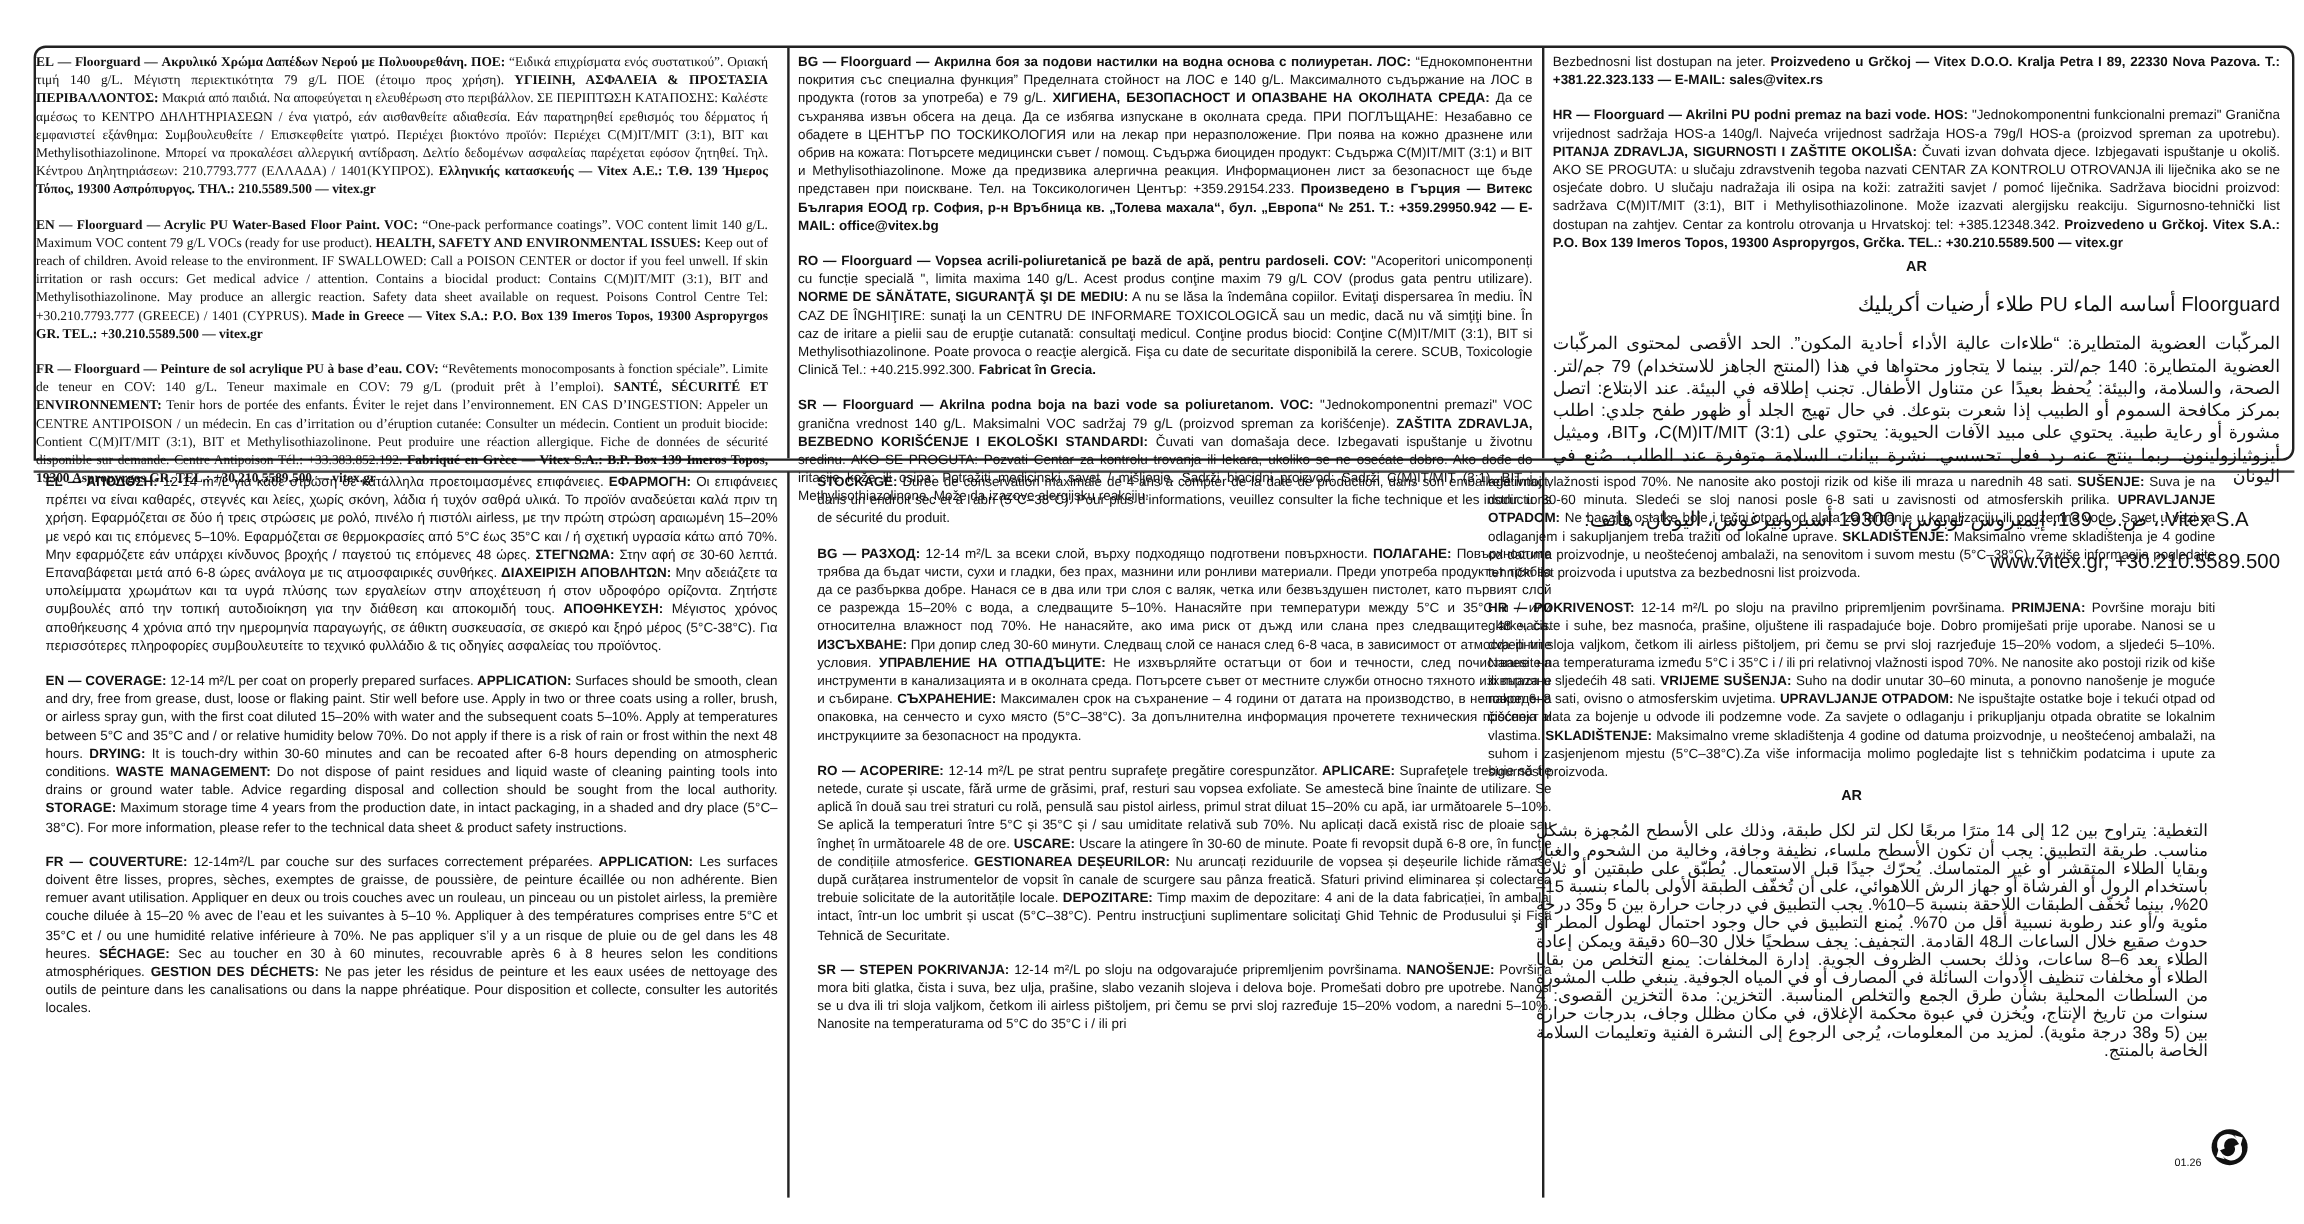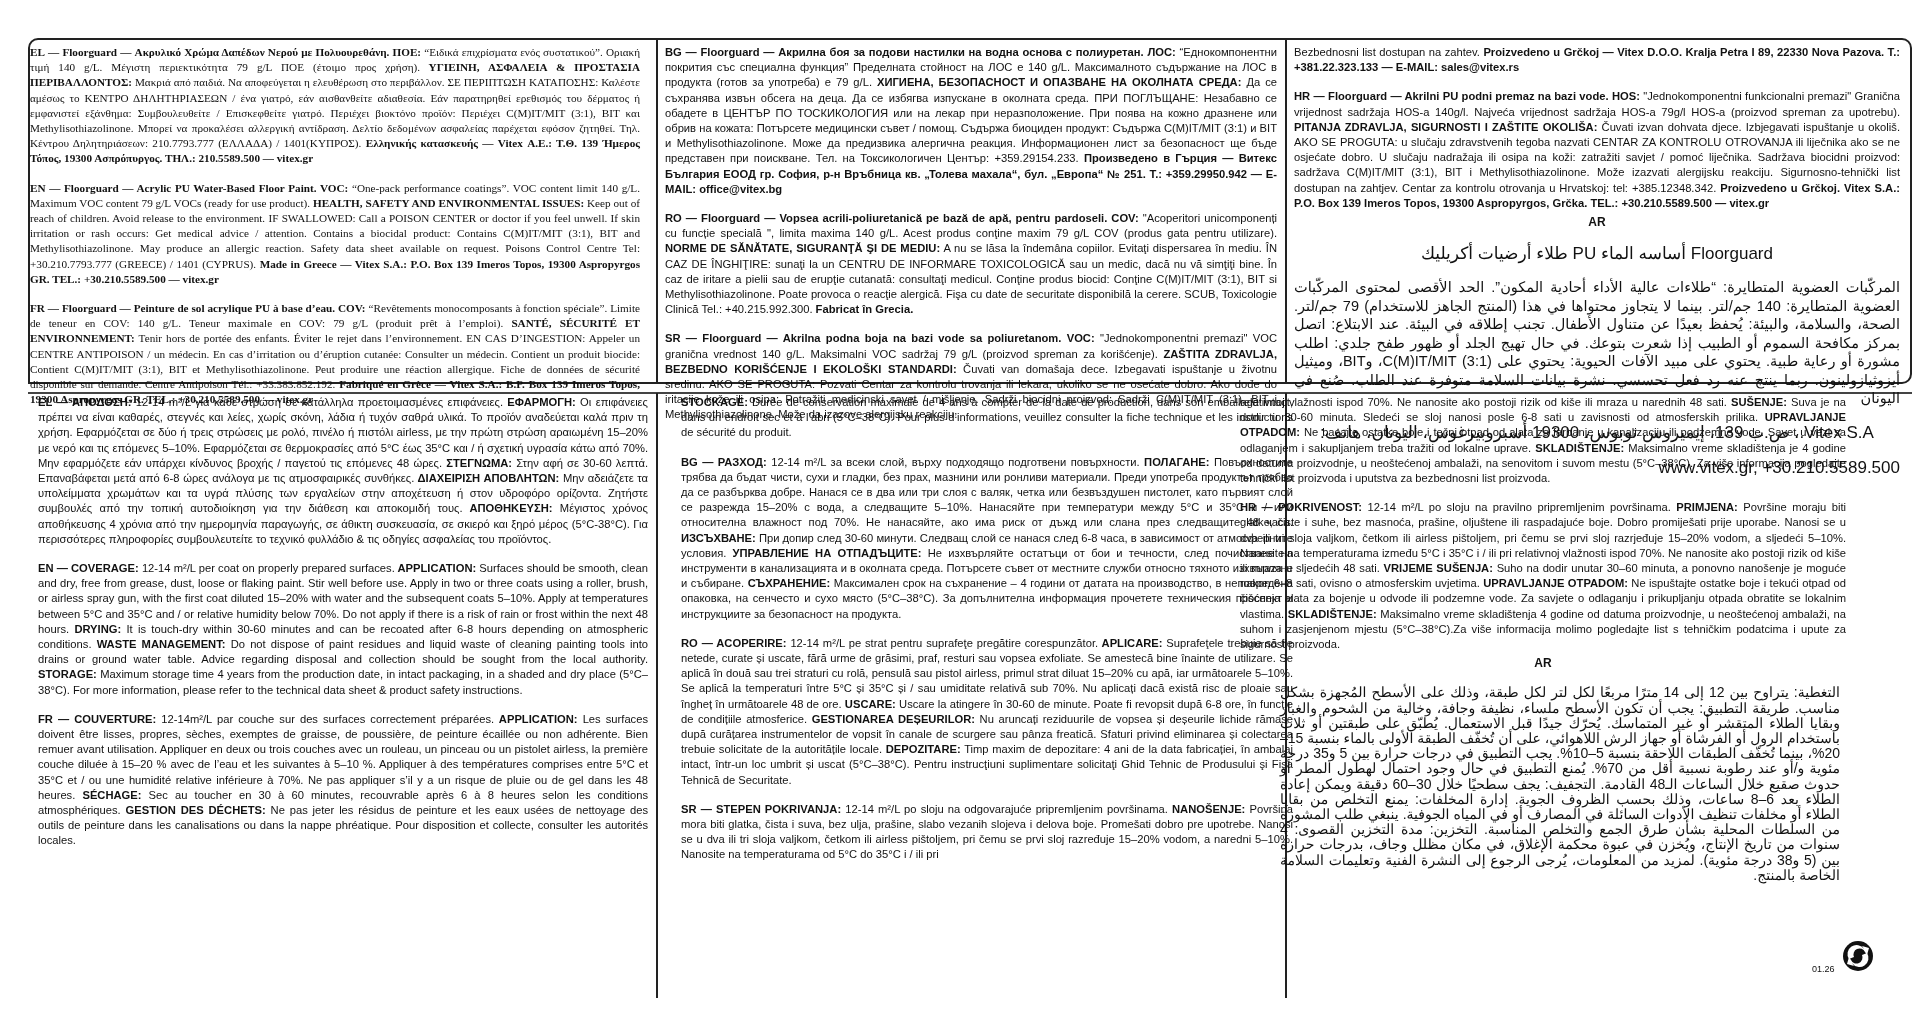--- a/index.html
+++ b/index.html
@@ -12,21 +12,21 @@
   .col b { font-weight:bold; }
   #tc1 { left:30px; top:45px; width:610px;font-family:Liberation Serif, serif; }
   #tc2 { left:665px; top:45px; width:612px; }
   #tc3 { left:1294px; top:45px; width:606px; }
   #bc1 { left:38px; top:395px; width:610px; }
   #bc2 { left:681px; top:395px; width:612px; }
   #bc3 { left:1240px; top:395px; width:606px; }
   .vline { position:absolute; width:1.5px; background:#222; }
   .hline { position:absolute; height:2px; background:#222; }
   .ar-head { text-align:center; font-weight:bold; font-size:12px; margin:0; }
-  .ar-title { direction:rtl; text-align:center; font-size:17px; line-height:20px; margin:0; }
+  .ar-title { direction:rtl; text-align:right; font-size:17px; line-height:20px; margin:0; }
   .ar-text { direction:rtl; text-align:justify; font-size:14.5px; line-height:18.5px; margin:0; }
   .ar-addr { direction:rtl; text-align:center; font-size:17px; line-height:21px; margin:0; }
   .ar-web { text-align:right; font-size:17px; line-height:21px; margin:0; }
   .ar-small { direction:rtl; text-align:justify; font-size:14px; line-height:15.2px; margin:0; }
   #version { position:absolute; left:1812px; top:964px; font-size:9px; }
   #recycle { position:absolute; left:1842px; top:940px; width:32px; height:32px; }
 </style>
 </head>
 <body>
 
@@ -56,21 +56,21 @@
   <p>
     <b>RO</b> <b>— Floorguard — Vopsea acrili-poliuretanică pe bază de apă, pentru pardoseli. COV:</b><span> "Acoperitori unicomponenți cu funcție specială ", limita maxima 140 g/L. Acest produs conţine maxim 79 g/L COV (produs gata pentru utilizare).</span><b> NORME DE SĂNĂTATE, SIGURANŢĂ ŞI DE MEDIU:</b><span> A nu se lăsa la îndemâna copiilor. Evitaţi dispersarea în mediu. ÎN CAZ DE ÎNGHIŢIRE: sunaţi la un CENTRU DE INFORMARE TOXICOLOGICĂ sau un medic, dacă nu vă simţiţi bine. În caz de iritare a pielii sau de erupţie cutanată: consultaţi medicul. Conţine produs biocid: Conţine C(M)IT/MIT (3:1), BIT si Methylisothiazolinone. Poate provoca o reacţie alergică. Fişa cu date de securitate disponibilă la cerere. SCUB, Toxicologie Clinică Tel.: +40.215.992.300.</span><b> Fabricat în Grecia.</b>
   </p>
   <p>
     <b>SR</b> <b>— Floorguard — Akrilna podna boja na bazi vode sa poliuretanom. VOC:</b><span> "Jednokomponentni premazi" VOC granična vrednost 140 g/L. Maksimalni VOC sadržaj 79 g/L (proizvod spreman za korišćenje).</span><b> ZAŠTITA ZDRAVLJA, BEZBEDNO KORIŠĆENJE I EKOLOŠKI STANDARDI:</b><span> Čuvati van domašaja dece. Izbegavati ispuštanje u životnu sredinu. AKO SE PROGUTA: Pozvati Centar za kontrolu trovanja ili lekara, ukoliko se ne osećate dobro. Ako dođe do iritacije kože ili osipa: Potražiti medicinski savet / mišljenje. Sadrži biocidni proizvod: Sadrži C(M)IT/MIT (3:1), BIT i Methylisothiazolinone. Može da izazove alergijsku reakciju.</span>
   </p>
 </div>
 
 <div id="tc3" class="col">
   <p>
-    <span>Bezbednosni list dostupan na zahtev.</span><b> Proizvedeno u Grčkoj — Vitex D.O.O. Kralja Petra I 89, 22330 Nova Pazova. T.: +381.22.323.133 — E-MAIL: sales@vitex.rs</b>
+    <span>Bezbednosni list dostupan na jeter.</span><b> Proizvedeno u Grčkoj — Vitex D.O.O. Kralja Petra I 89, 22330 Nova Pazova. T.: +381.22.323.133 — E-MAIL: sales@vitex.rs</b>
   </p>
   <p style="margin-bottom:4px;">
     <b>HR</b> <b>— Floorguard — Akrilni PU podni premaz na bazi vode. HOS:</b><span> "Jednokomponentni funkcionalni premazi" Granična vrijednost sadržaja HOS-a 140g/l. Najveća vrijednost sadržaja HOS-a 79g/l HOS-a (proizvod spreman za upotrebu).</span><b> PITANJA ZDRAVLJA, SIGURNOSTI I ZAŠTITE OKOLIŠA:</b><span> Čuvati izvan dohvata djece. Izbjegavati ispuštanje u okoliš. AKO SE PROGUTA: u slučaju zdravstvenih tegoba nazvati CENTAR ZA KONTROLU OTROVANJA ili liječnika ako se ne osjećate dobro. U slučaju nadražaja ili osipa na koži: zatražiti savjet / pomoć liječnika. Sadržava biocidni proizvod: sadržava C(M)IT/MIT (3:1), BIT i Methylisothiazolinone. Može izazvati alergijsku reakciju. Sigurnosno-tehnički list dostupan na zahtjev. Centar za kontrolu otrovanja u Hrvatskoj: tel: +385.12348.342.</span><b> Proizvedeno u Grčkoj. Vitex S.A.: P.O. Box 139 Imeros Topos, 19300 Aspropyrgos, Grčka. TEL.: +30.210.5589.500 — vitex.gr</b>
   </p>
   <div>
     <p class="ar-head">AR</p>
     <p class="ar-title">Floorguard أساسه الماء PU طلاء أرضيات أكريليك</p>
     <p class="ar-text">المركّبات العضوية المتطايرة: “طلاءات عالية الأداء أحادية المكون”. الحد الأقصى لمحتوى المركّبات العضوية المتطايرة: 140 جم/لتر. بينما لا يتجاوز محتواها في هذا (المنتج الجاهز للاستخدام) 79 جم/لتر. الصحة، والسلامة، والبيئة: يُحفظ بعيدًا عن متناول الأطفال. تجنب إطلاقه في البيئة. عند الابتلاع: اتصل بمركز مكافحة السموم أو الطبيب إذا شعرت بتوعك. في حال تهيج الجلد أو ظهور طفح جلدي: اطلب مشورة أو رعاية طبية. يحتوي على مبيد الآفات الحيوية: يحتوي على (3:1) C(M)IT/MIT، وBIT، وميثيل أيزوثيازولينون. ربما ينتج عنه رد فعل تحسسي. نشرة بيانات السلامة متوفرة عند الطلب. صُنع في اليونان</p>
     <p class="ar-addr">Vitex S.A.، ص.ب 139، إيميروس توبوس، 19300 أسبروبيرغوس، اليونان، هاتف:</p>
     <p class="ar-web">www.vitex.gr, +30.210.5589.500</p>

